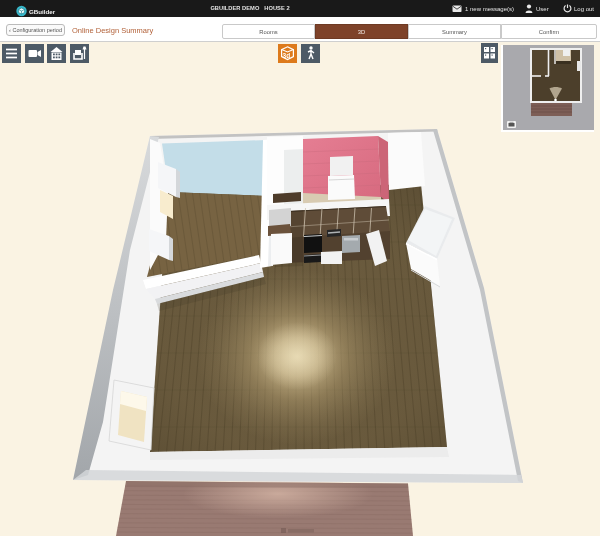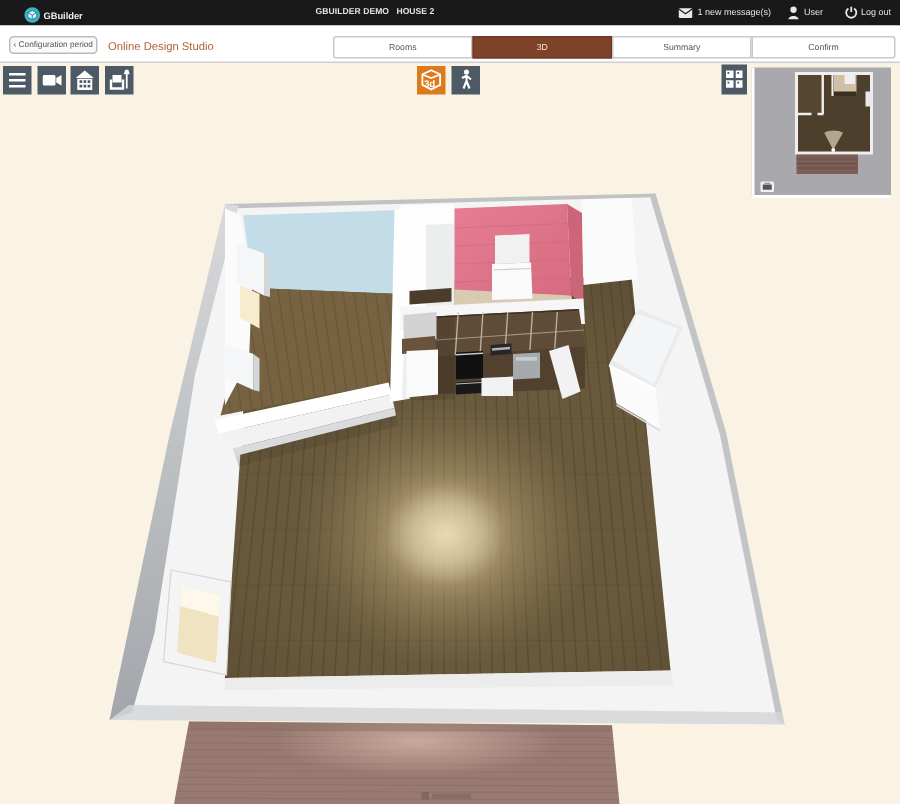--- a/index.html
+++ b/index.html
@@ -44,21 +44,21 @@
         <path d="M4.5 0.5 L4.5 4" stroke="#e8e8e8" stroke-width="1.2"></path>
         <path d="M2.6 1.6 A3.4 3.4 0 1 0 6.4 1.6" stroke="#e8e8e8" stroke-width="1.2" fill="none"></path>
       </svg>
     <span class="abs" style="left:11px;top:6px;">Log out</span>
   </div>
 
   <div class="abs" style="left:0;top:17px;width:600px;height:25px;background:#ffffff;border-bottom:1px solid #cfcfcf;box-sizing:border-box;"></div>
 
   <div class="abs" style="left:6px;top:24px;width:59px;height:12px;background:#fafafa;border:1px solid #bbb;border-radius:3px;box-sizing:border-box;color:#555;font-size:5.5px;text-align:center;line-height:10px;">‹ Configuration period</div>
 
-  <div class="abs" style="left:72px;top:26px;color:#b2623a;font-size:7.5px;">Online Design Studio</div>
+  <div class="abs" style="left:72px;top:26px;color:#b2623a;font-size:7.5px;">Online Design Summary</div>
 
   <div class="abs" style="left:222px;top:23.5px;width:93px;height:15px;background:#fff;border:1px solid #c9c9c9;border-radius:2px 0 0 2px;box-sizing:border-box;color:#555;font-size:5.8px;text-align:center;line-height:14px;">Rooms</div>
 
   <div class="abs" style="left:315px;top:23.5px;width:93px;height:15px;background:#7e4229;border:1px solid #6e3a24;box-sizing:border-box;color:#f2e8e2;font-size:5.8px;text-align:center;line-height:14px;">3D</div>
 
   <div class="abs" style="left:408px;top:23.5px;width:93px;height:15px;background:#fff;border:1px solid #c9c9c9;box-sizing:border-box;color:#555;font-size:5.8px;text-align:center;line-height:14px;">Summary</div>
 
   <div class="abs" style="left:501px;top:23.5px;width:96px;height:15px;background:#fff;border:1px solid #c9c9c9;border-radius:0 2px 2px 0;box-sizing:border-box;color:#555;font-size:5.8px;text-align:center;line-height:14px;">Confirm</div>
 
   <svg class="abs" style="left:0;top:41px;" width="600" height="495" viewBox="0 41 600 495">

